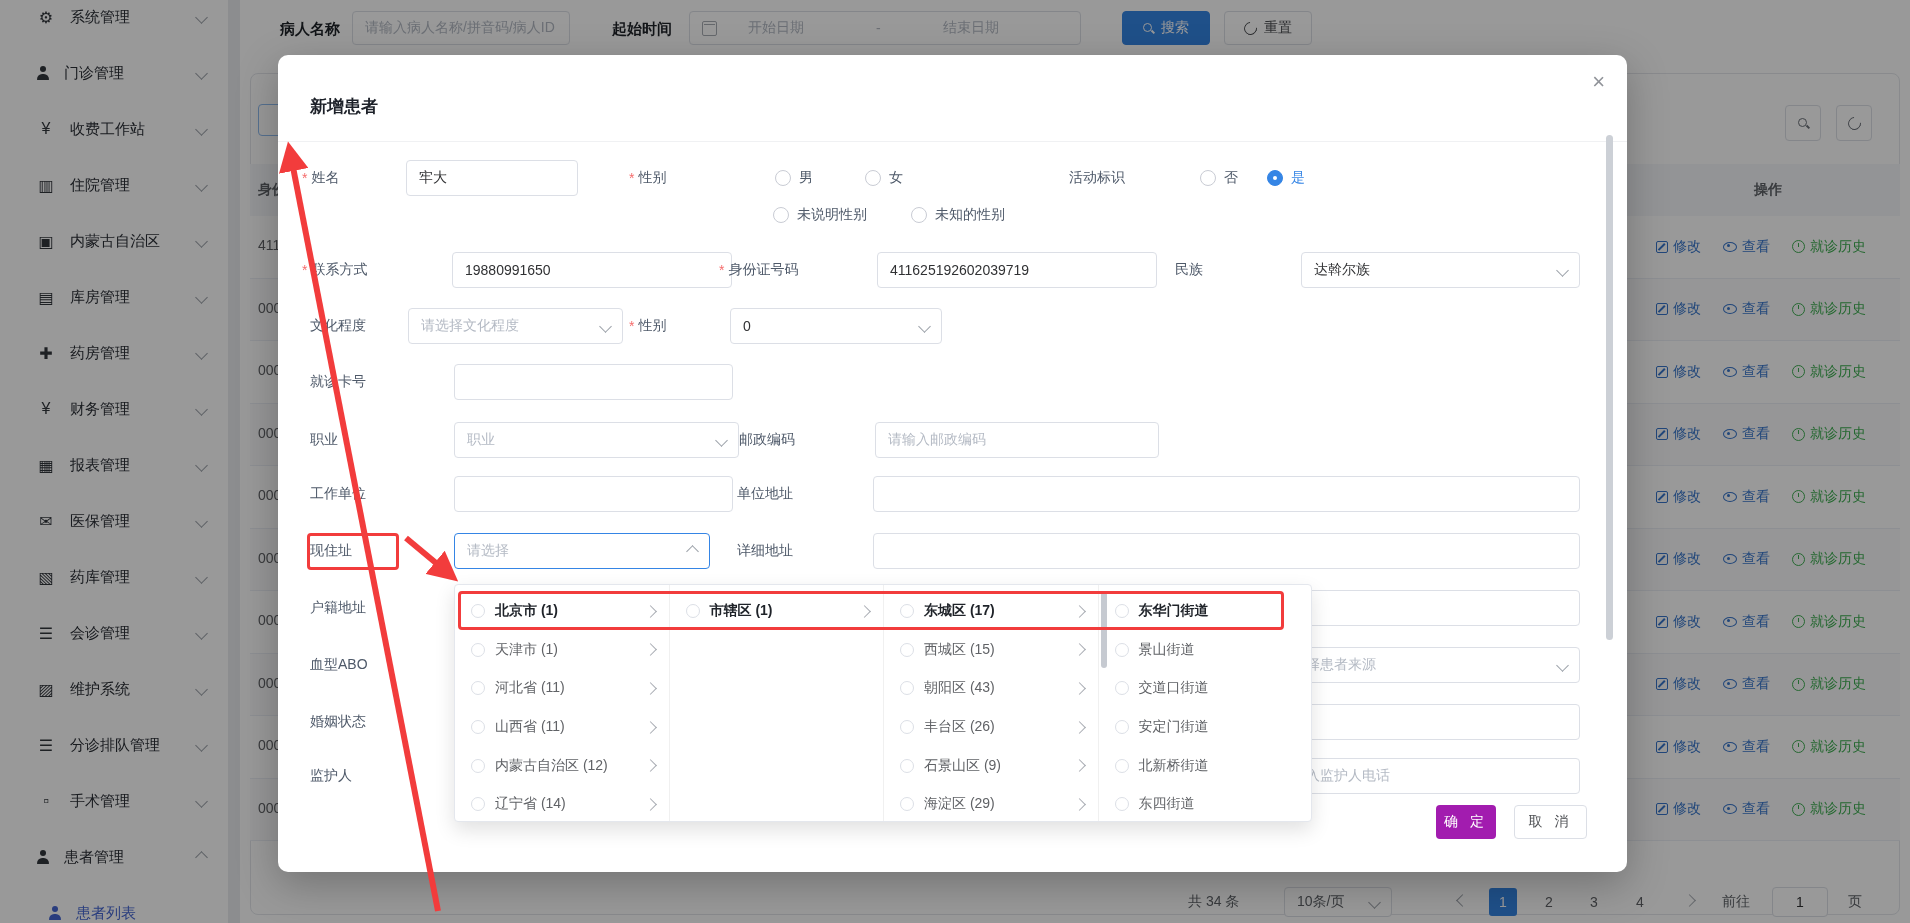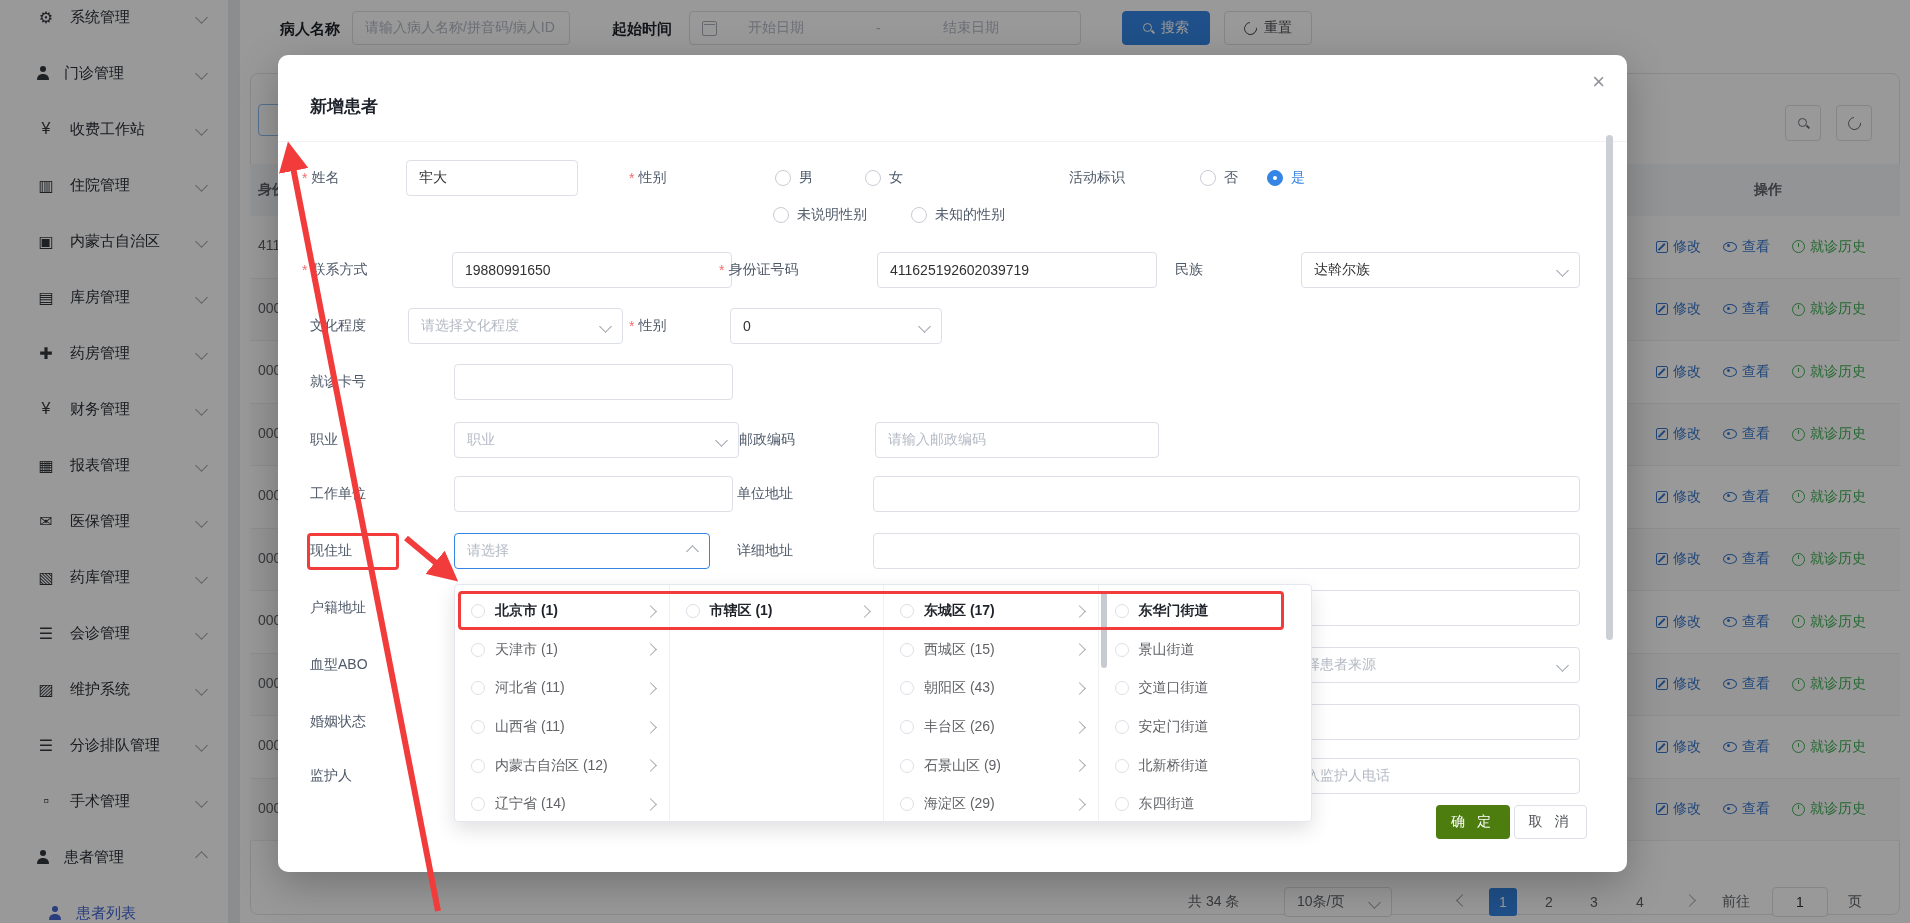--- a/index.html
+++ b/index.html
@@ -93,21 +93,21 @@
   .cas-col{width:214.5px;box-sizing:border-box;border-right:1px solid #f0f0f0;padding-top:7px;}
   .cas-col:last-child{border-right:none;}
   .cas-item{height:38.6px;display:flex;align-items:center;padding:0 14px 0 16px;gap:10px;color:#606266;cursor:pointer;white-space:nowrap;}
   .cas-item.bold{color:#1f2329;font-weight:700;}
   .cas-item .chev{margin-left:auto;}
   .cas-radio{width:14px;height:14px;border:1px solid #dcdfe6;border-radius:50%;background:#fff;flex:0 0 auto;box-sizing:border-box;}
   .cas-scroll{position:absolute;left:646px;top:7px;width:6px;height:76px;border-radius:3px;background:#c6cad1;}
 
   .m-btn{position:absolute;height:34px;border-radius:4px;display:flex;align-items:center;justify-content:center;
          font-size:14px;cursor:pointer;box-sizing:border-box;}
-  .m-ok{left:1158px;top:750px;width:74px;background:#4d7c0f;color:#fff;letter-spacing:4px;}
+  .m-ok{left:1158px;top:750px;width:60px;background:#a21caf;color:#fff;letter-spacing:4px;}
   .m-cancel{left:1236px;top:750px;width:73px;border:1px solid #dcdfe6;background:#fff;color:#4e5054;letter-spacing:4px;}
 
   
   .anno{position:absolute;z-index:40;pointer-events:none;}
   .anno-box{border:3px solid #f23c3c;border-radius:4px;box-sizing:border-box;}
 </style>
 </head>
 <body>
 
 <div class="app">

